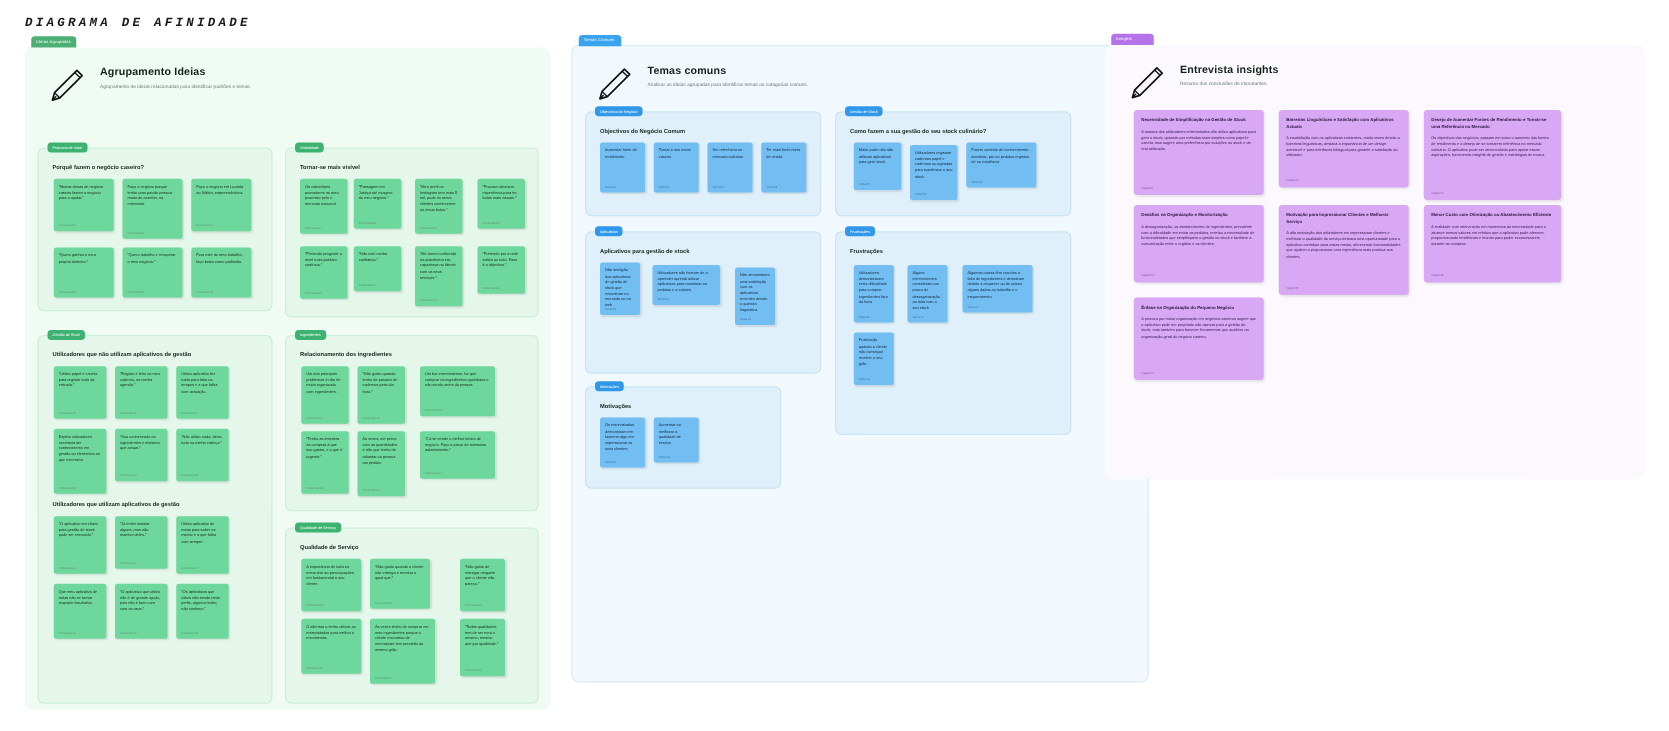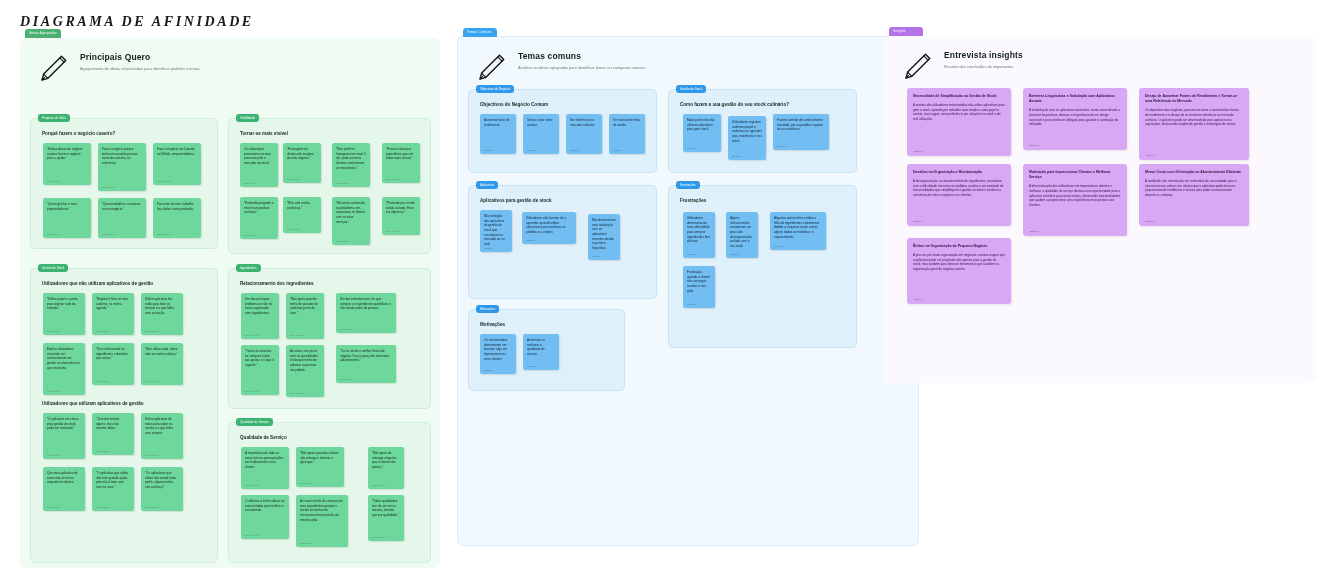--- a/index.html
+++ b/index.html
@@ -6,23 +6,23 @@
   html, body {
     width: 1335px; height: 585px;
     background: #ffffff;
     font-family: "Liberation Sans", sans-serif;
     overflow: hidden;
   }
   .board { position: relative; width: 1335px; height: 585px; }
 
   .board-title {
     position: absolute; left: 20px; top: 14px;
-    font-family: Liberation Serif, serif;
+    font-family: Liberation Mono, monospace;
     font-style: italic; font-weight: 700;
-    font-size: 14px; letter-spacing: 2.6px;
+    font-size: 10px; letter-spacing: 2.6px;
     color: #1a1a1a; white-space: nowrap;
   }
 
   
   .panel { position: absolute; border-radius: 6px; }
   .panel-tab {
     position: absolute; top: -9px; left: 5px;
     height: 9px; min-width: 34px; padding: 0 4px;
     border-radius: 3px 3px 0 0;
     font-size: 3.2px; line-height: 9px; letter-spacing: .2px;
@@ -90,21 +90,21 @@
   <div class="panel p-green">
     <div class="panel-tab">Ideias Agrupadas</div>
     <div class="panel-head">
       <svg class="pencil" viewBox="0 0 40 40">
         <path d="M30 5 L35 10 L14 31 L7 33 L9 26 Z" fill="none" stroke="#111" stroke-width="1.6" stroke-linejoin="round"></path>
         <path d="M28 7 L33 12" stroke="#111" stroke-width="1.3"></path>
         <path d="M9 26 L14 31" stroke="#111" stroke-width="1.3"></path>
         <path d="M7 33 L10.5 29.5" stroke="#111" stroke-width="1.3"></path>
       </svg>
       <div>
-        <div class="panel-title">Principais Quero</div>
+        <div class="panel-title">Agrupamento Ideias</div>
         <div class="panel-sub">Agrupamento de ideias relacionadas para identificar padrões e temas.</div>
       </div>
     </div>
 
     <div class="group g-green" style="left:10px; top:80px; width:188px; height:131px;">
       <div class="group-tab">Proposta de Valor</div>
       <div class="group-title">Porquê fazem o negócio caseiro?</div>
       <div class="notes">
         <div class="note n-green" style="left:3px; top:0; width:48px; height:42px;">
             <div class="note-text">"Muitas donas de negócio caseiro fazem o negócio para a ajudar."</div>

